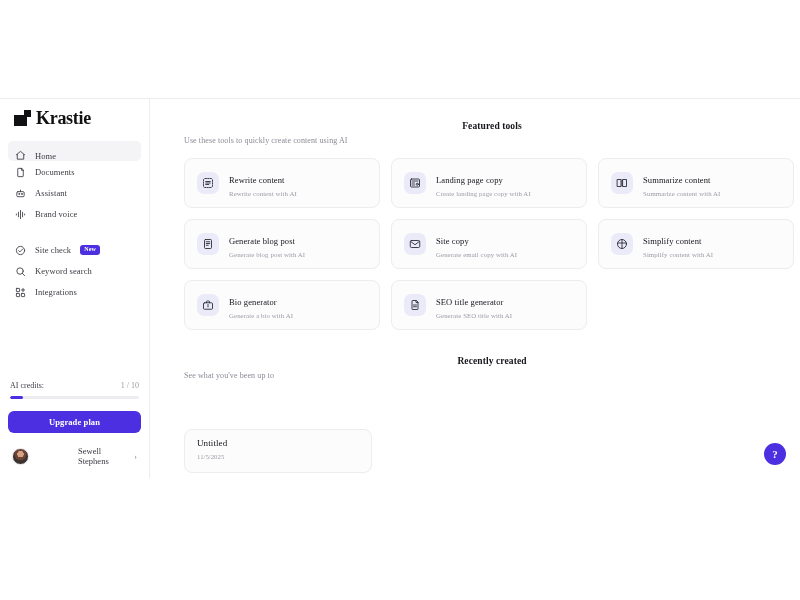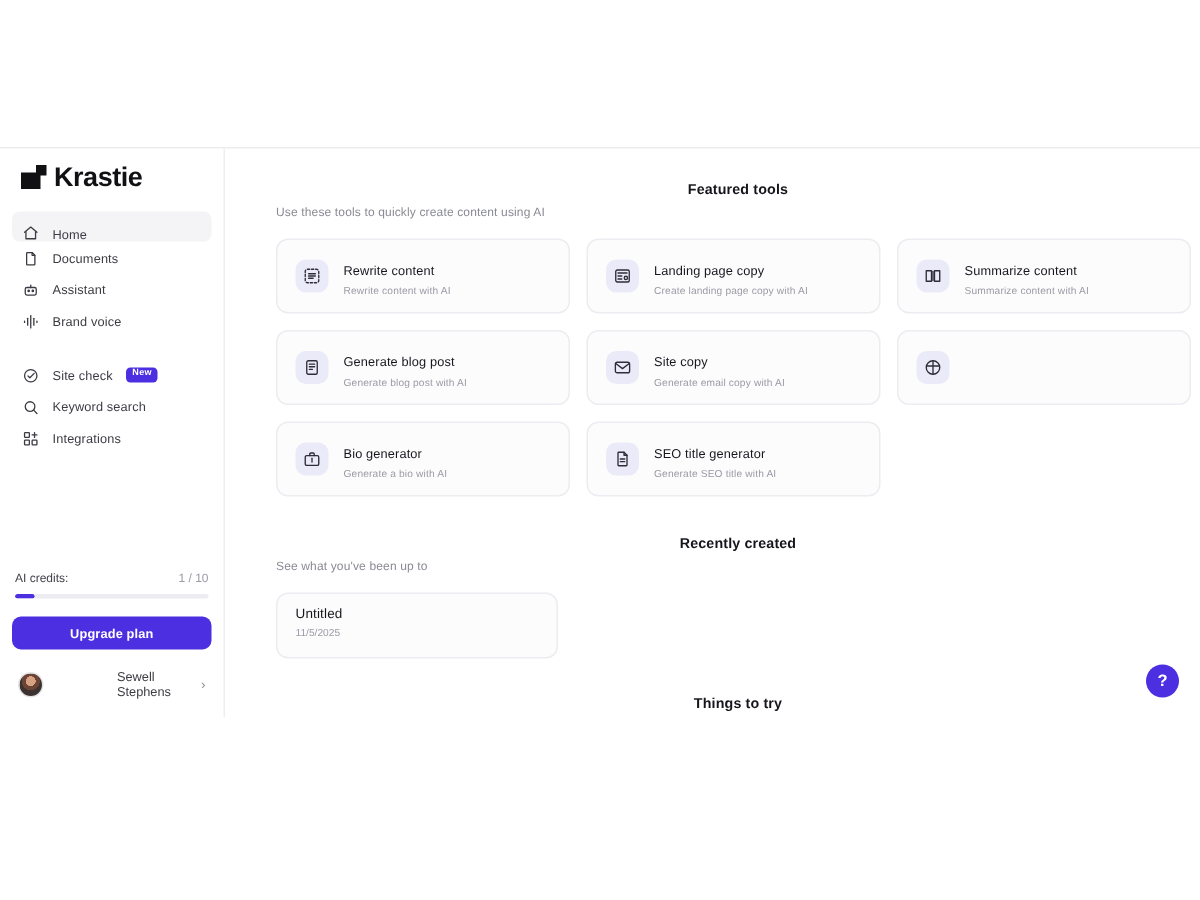--- a/index.html
+++ b/index.html
@@ -2,21 +2,21 @@
 <html><head>
 <meta charset="utf-8">
 <style>
   * { box-sizing: border-box; margin: 0; padding: 0; }
   html, body {
     width: 800px; height: 600px;
     background: #ffffff;
     font-family: "Liberation Sans", sans-serif;
     overflow: hidden;
   }
-  #page { position: relative; width: 800px; height: 592px; background: #ffffff; }
+  #page { position: relative; width: 800px; height: 592px; background: #ffffff; font-family: Liberation Serif, serif; }
 
   
   #app {
     position: absolute; left: 0; top: 98px; width: 800px; height: 380px;
     background: #ffffff; overflow: hidden;
     border-top: 1px solid #ececed;
     display: flex;
   }
 
   
@@ -82,21 +82,21 @@
   }
   .tool-ico svg { width: 12px; height: 12px; display: block; }
   .tool-text { min-width: 0; }
   .tool-name { font-size: 8.5px; color: #16161d; letter-spacing: .1px; }
   .tool-desc { font-size: 6.8px; color: #9b9ba6; margin-top: 3px; letter-spacing: .1px; }
 
   .recent-wrap { margin-top: 26px; }
   .recent-grid { margin-top: 13px; display: grid; grid-template-columns: 188px; }
   .recent-card {
     background: #fcfcfd; border: 1px solid #ececf1; border-radius: 8px;
-    height: 44px; padding: 8px 12px; cursor: pointer;
+    height: 44px; padding: 8px 12px; cursor: pointer; margin-top: 36px;
   }
   .recent-title { font-size: 9px; color: #15151b; font-weight: 400; letter-spacing: .1px; }
   .recent-date { font-size: 6.8px; color: #9b9ba6; margin-top: 5px; }
   .things-wrap { margin-top: 25px; }
 
   
   #help-fab {
     position: absolute; right: 14px; bottom: 13px;
     width: 22px; height: 22px; border-radius: 50%;
     background: #4B2FE0; color: #fff; border: none; cursor: pointer;
@@ -301,20 +301,24 @@
           </div>
 
           <div class="tool-card">
             <span class="tool-ico">
               <svg viewBox="0 0 24 24" fill="none" stroke="currentColor" stroke-width="1.8" stroke-linecap="round">
                   <circle cx="12" cy="12" r="9"></circle>
                   <path d="M12 3v18"></path>
                   <path d="M3.5 10h17"></path>
                 </svg>
             </span>
+            <span class="tool-text">
+              <span class="tool-name">Simplify content</span>
+              <span class="tool-desc" style="display:block">Simplify content with AI</span>
+            </span>
           </div>
 
           <div class="tool-card">
             <span class="tool-ico">
               <svg viewBox="0 0 24 24" fill="none" stroke="currentColor" stroke-width="1.8" stroke-linecap="round" stroke-linejoin="round">
                   <rect x="3" y="7.5" width="18" height="13" rx="2"></rect>
                   <path d="M9 7.5V5.5a1.5 1.5 0 0 1 1.5-1.5h3A1.5 1.5 0 0 1 15 5.5v2"></path>
                   <path d="M12 11v5"></path>
                 </svg>
             </span>

